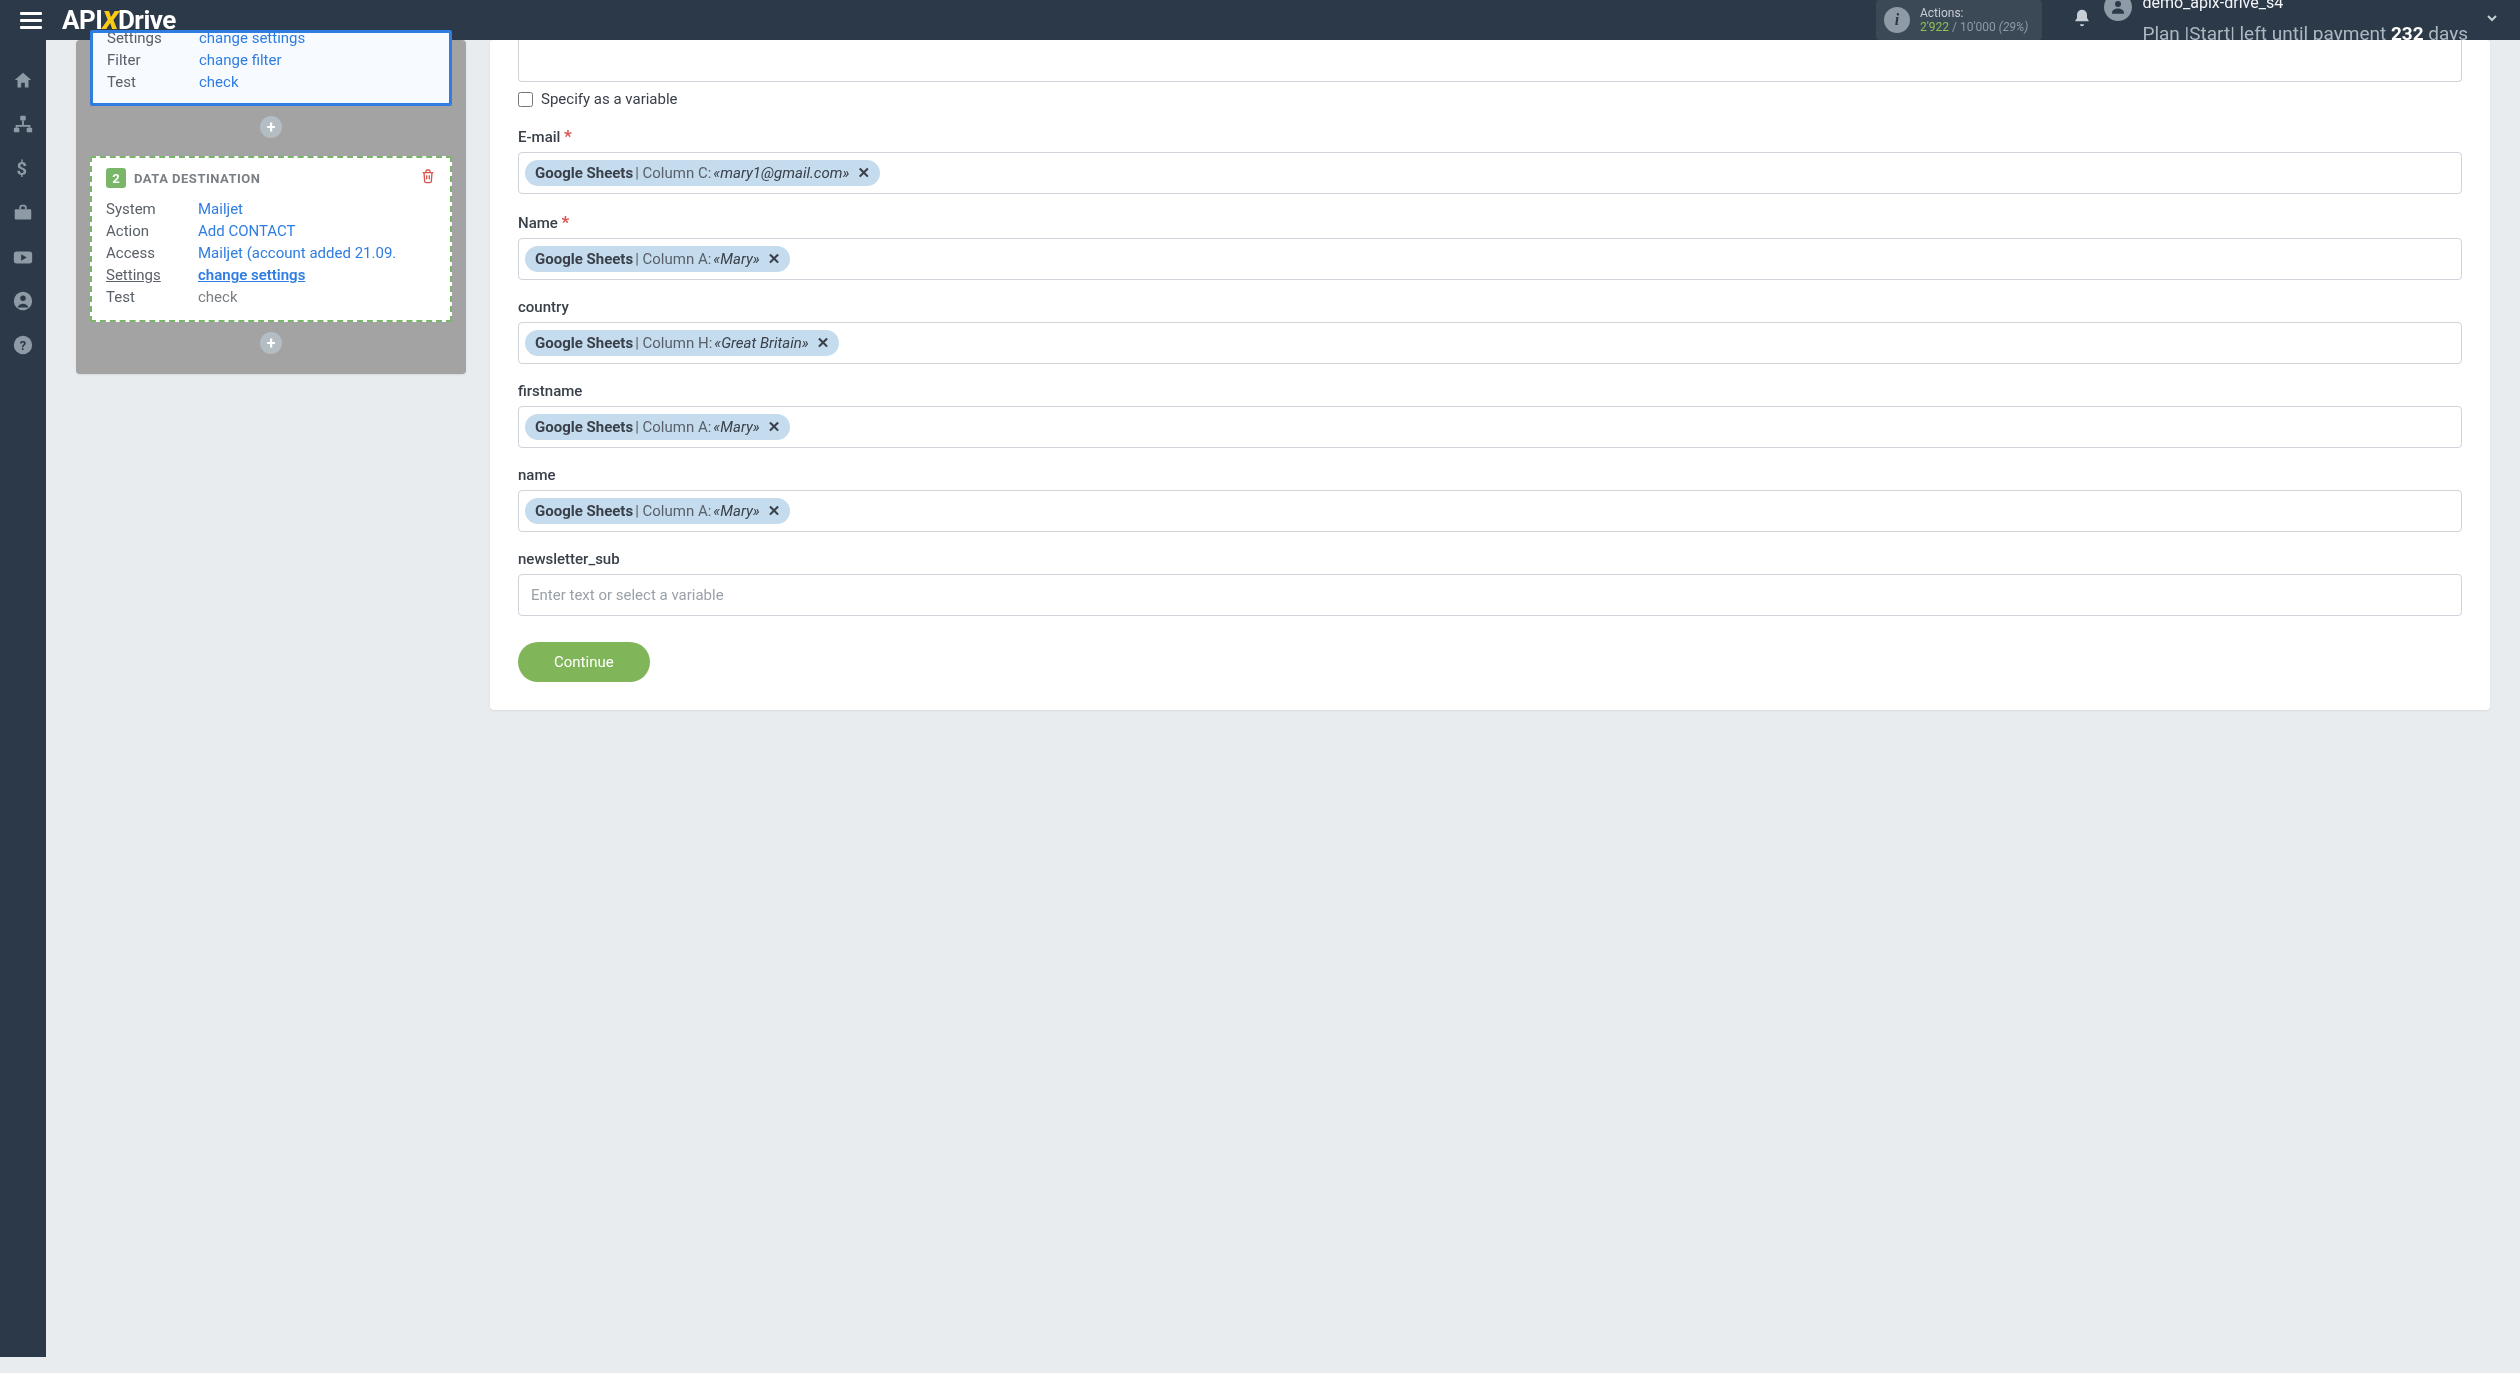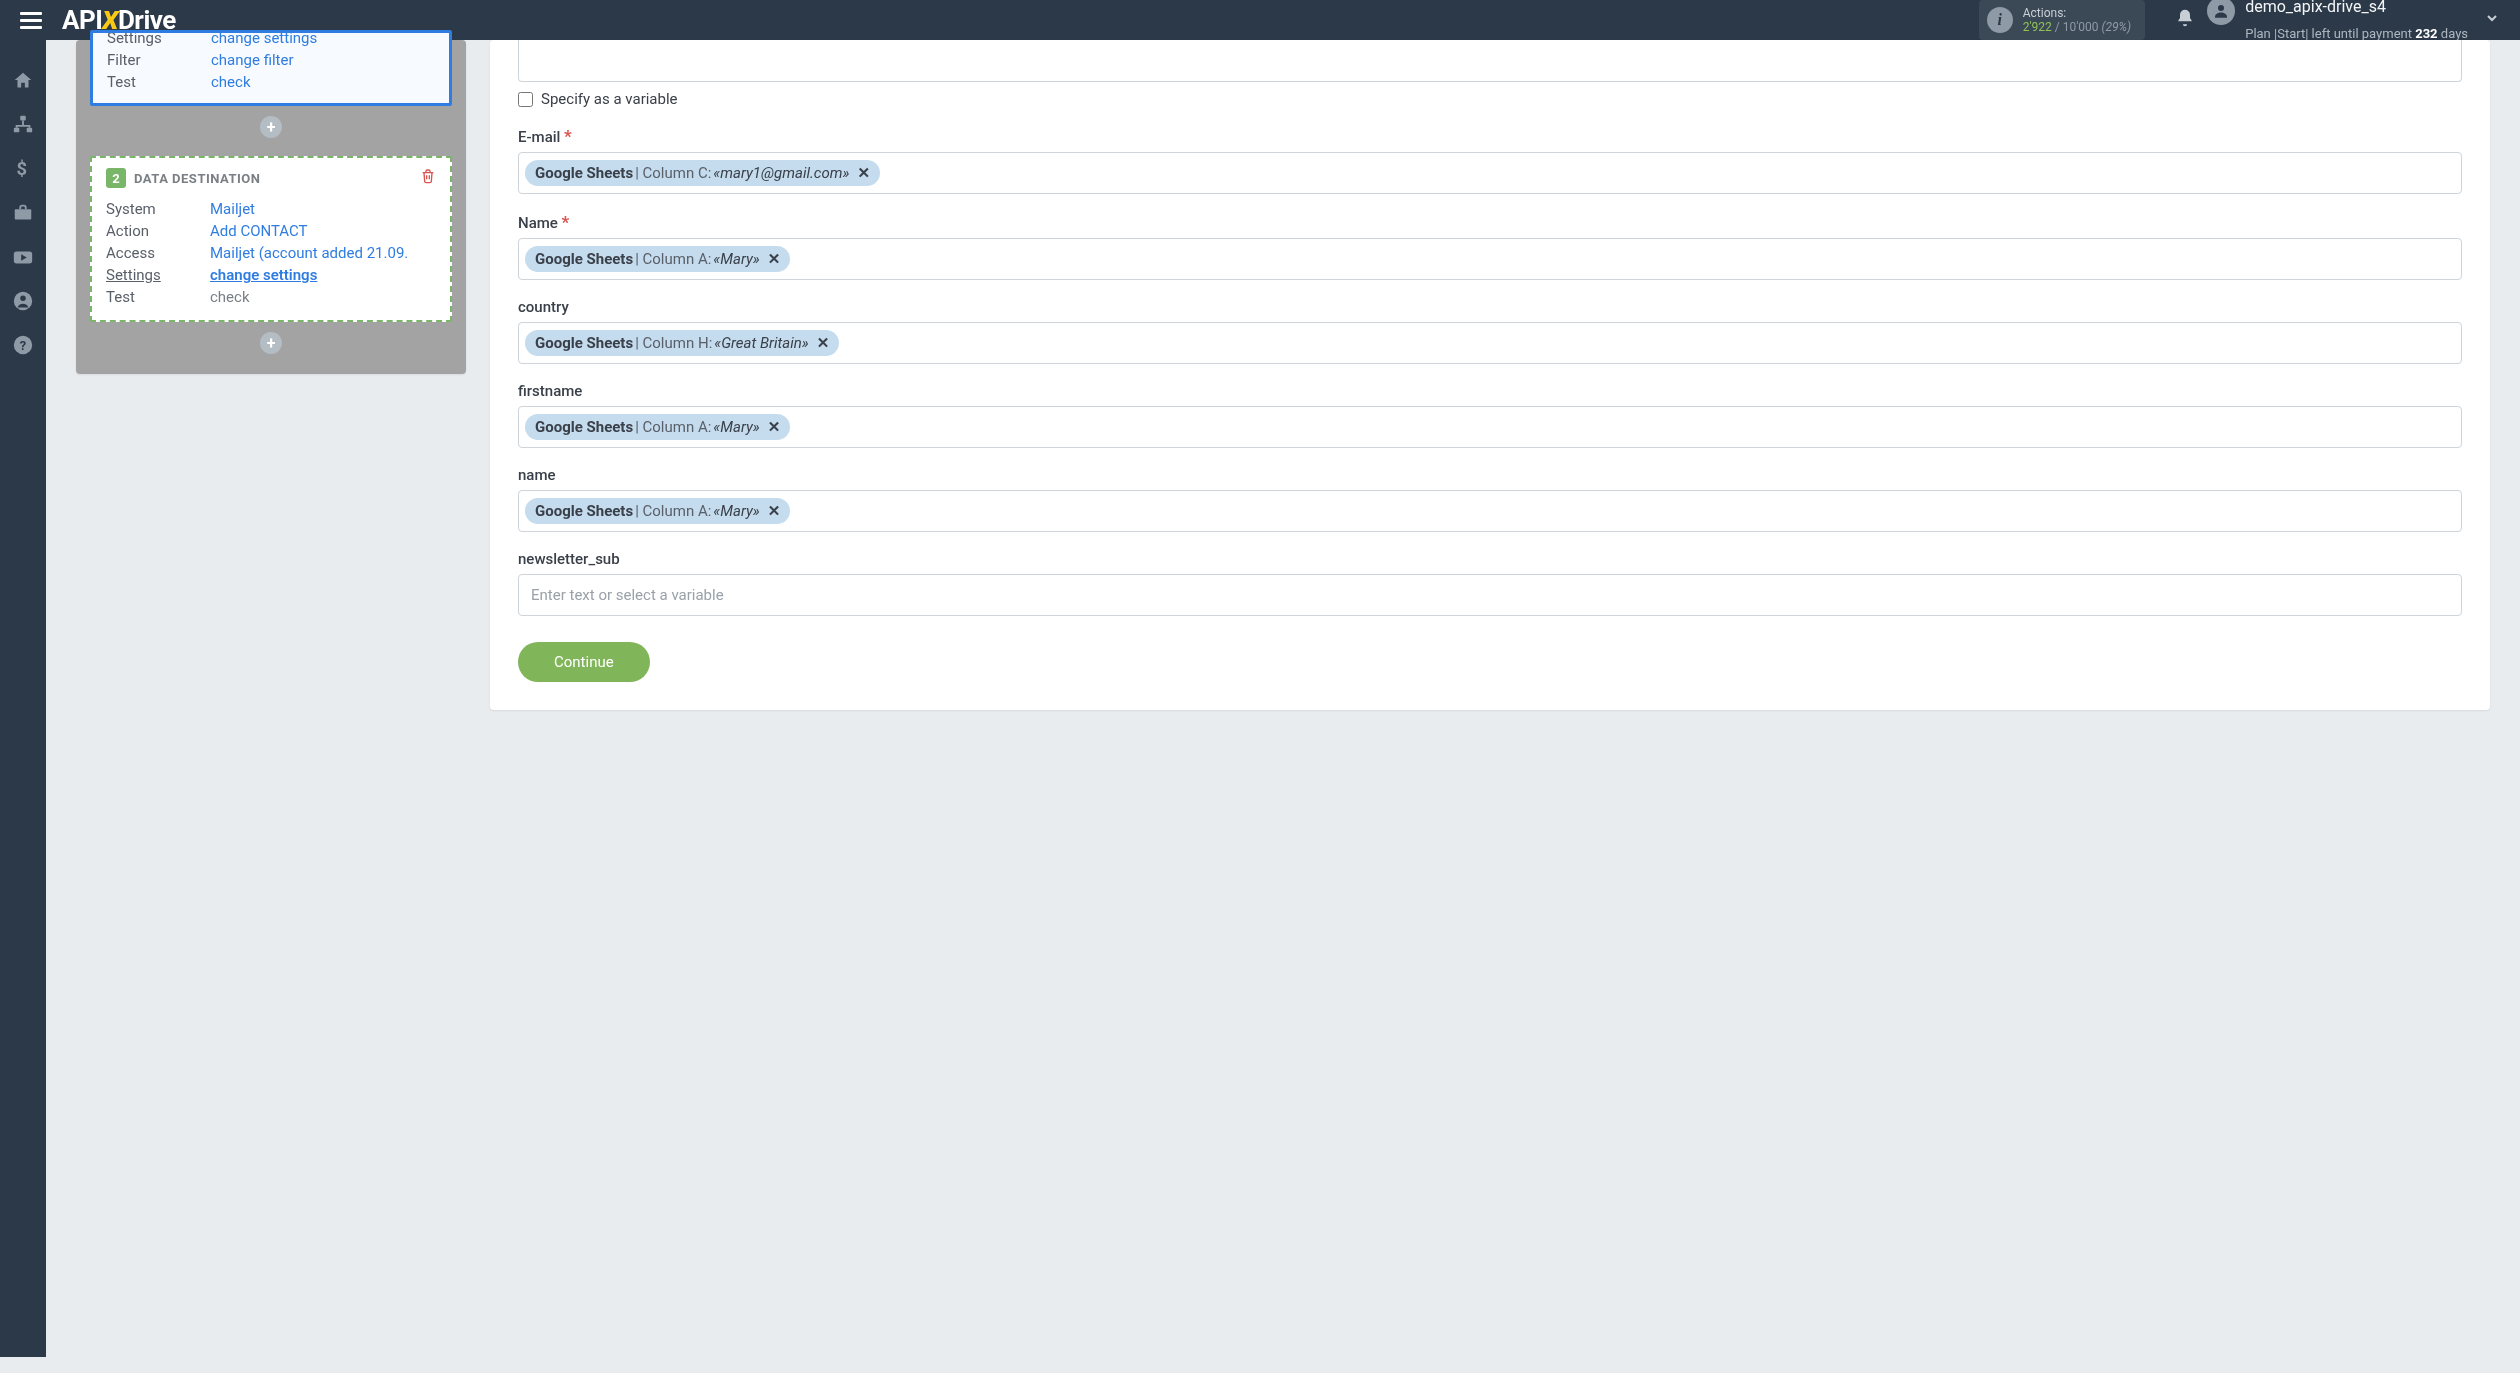--- a/index.html
+++ b/index.html
@@ -16,39 +16,39 @@
 .actions-box .info-icon { width: 26px; height: 26px; border-radius: 50%; background: #8e9aa6; display: flex; align-items: center; justify-content: center; font-weight: 700; color: #2b3948; font-family: Georgia, serif; font-style: italic; }
 .actions-text { font-size: 12px; line-height: 1.2; color: #c7ced5; }
 .actions-count { color: #8fc158; }
 .actions-total { color: #8e9aa6; }
 .actions-percent { color: #8e9aa6; font-style: italic; }
 .bell-icon, .user-icon { margin: 0 12px; cursor: pointer; }
 .user-block { display: flex; align-items: flex-start; gap: 10px; padding-right: 10px; }
 .user-avatar { width: 28px; height: 28px; border-radius: 50%; background: #8e9aa6; display: flex; align-items: center; justify-content: center; }
 .user-texts { font-size: 14px; line-height: 1.3; }
 .user-name { color: #f3f5f7; font-size: 16px; }
-.user-plan { color: #aeb7c0; font-size: 13px; margin-top: 8px; }
+.user-plan { color: #aeb7c0; font-size: 19px; margin-top: 8px; }
 .user-plan b { color: #fff; font-weight: 700; }
 .chevron { cursor: pointer; padding: 6px; }
 .layout { display: flex; min-height: calc(100vh - 56px); }
 .sidebar { width: 46px; background: #2b3948; display: flex; flex-direction: column; align-items: center; padding-top: 30px; gap: 22px; }
 .sidebar .nav-icon { color: #8e9aa6; cursor: pointer; display: flex; align-items: center; justify-content: center; }
 .content { flex: 1; padding: 0 30px 30px 30px; display: flex; gap: 24px; align-items: flex-start; }
 .left-panel { width: 390px; background: #a3a3a3; border-radius: 4px; padding: 0 14px 20px 14px; box-shadow: 0 1px 2px rgba(0,0,0,0.08); margin-top: 0; }
 .card { border-radius: 2px; margin-bottom: 8px; position: relative; }
 .card-source { border: 3px solid #2f7de1; background: #f7fbff; padding: 0 14px 10px 14px; overflow: hidden; }
 .card-dest { border: 2px dashed #7ab668; background: #fff; padding: 10px 14px 12px 14px; margin-top: 18px; }
 .card-dest-header { display: flex; align-items: center; gap: 8px; margin-bottom: 10px; }
 .badge-num { width: 20px; height: 20px; background: #7ab668; color: #fff; border-radius: 3px; display: flex; align-items: center; justify-content: center; font-weight: 700; font-size: 13px; }
 .card-title { font-weight: 700; color: #7a7f85; font-size: 13px; letter-spacing: 0.5px; flex: 1; }
 .trash-icon { color: #d9534f; cursor: pointer; }
 .card-row { display: flex; padding: 2px 0; font-size: 15px; }
 .card-row .label { width: 92px; color: #5a6069; }
 .card-row .label.underline { text-decoration: underline; }
-.card-row .value { color: #2f7de1; margin-left: 12px; }
+.card-row .value { color: #2f7de1; }
 .card-row .value.muted { color: #7a7f85; }
 .card-row .value.underline { text-decoration: underline; font-weight: 600; }
 .add-btn { width: 22px; height: 22px; border-radius: 50%; background: #b5bdc4; color: #fff; display: flex; align-items: center; justify-content: center; margin: 10px auto 0 auto; cursor: pointer; font-weight: 700; font-size: 16px; }
 .right-panel { flex: 1; background: #fff; border-radius: 4px; padding: 0 28px 28px 28px; box-shadow: 0 1px 2px rgba(0,0,0,0.08); margin-top: 0; }
 .form-group { margin-top: 18px; }
 .form-label { display: block; color: #3a4049; font-size: 15px; margin-bottom: 6px; font-weight: 500; }
 .form-label .req { color: #d9534f; font-size: 17px; font-weight: 700; }
 .tag-input { border: 1px solid #ced4da; border-radius: 4px; min-height: 42px; padding: 4px 6px; display: flex; align-items: center; flex-wrap: wrap; gap: 4px; }
 .tag-input.cut-top { border-top: none; border-radius: 0 0 4px 4px; }
 .tag { background: #c5dcee; border-radius: 14px; padding: 4px 10px; font-size: 15px; display: inline-flex; align-items: center; gap: 2px; color: #3a4049; }

